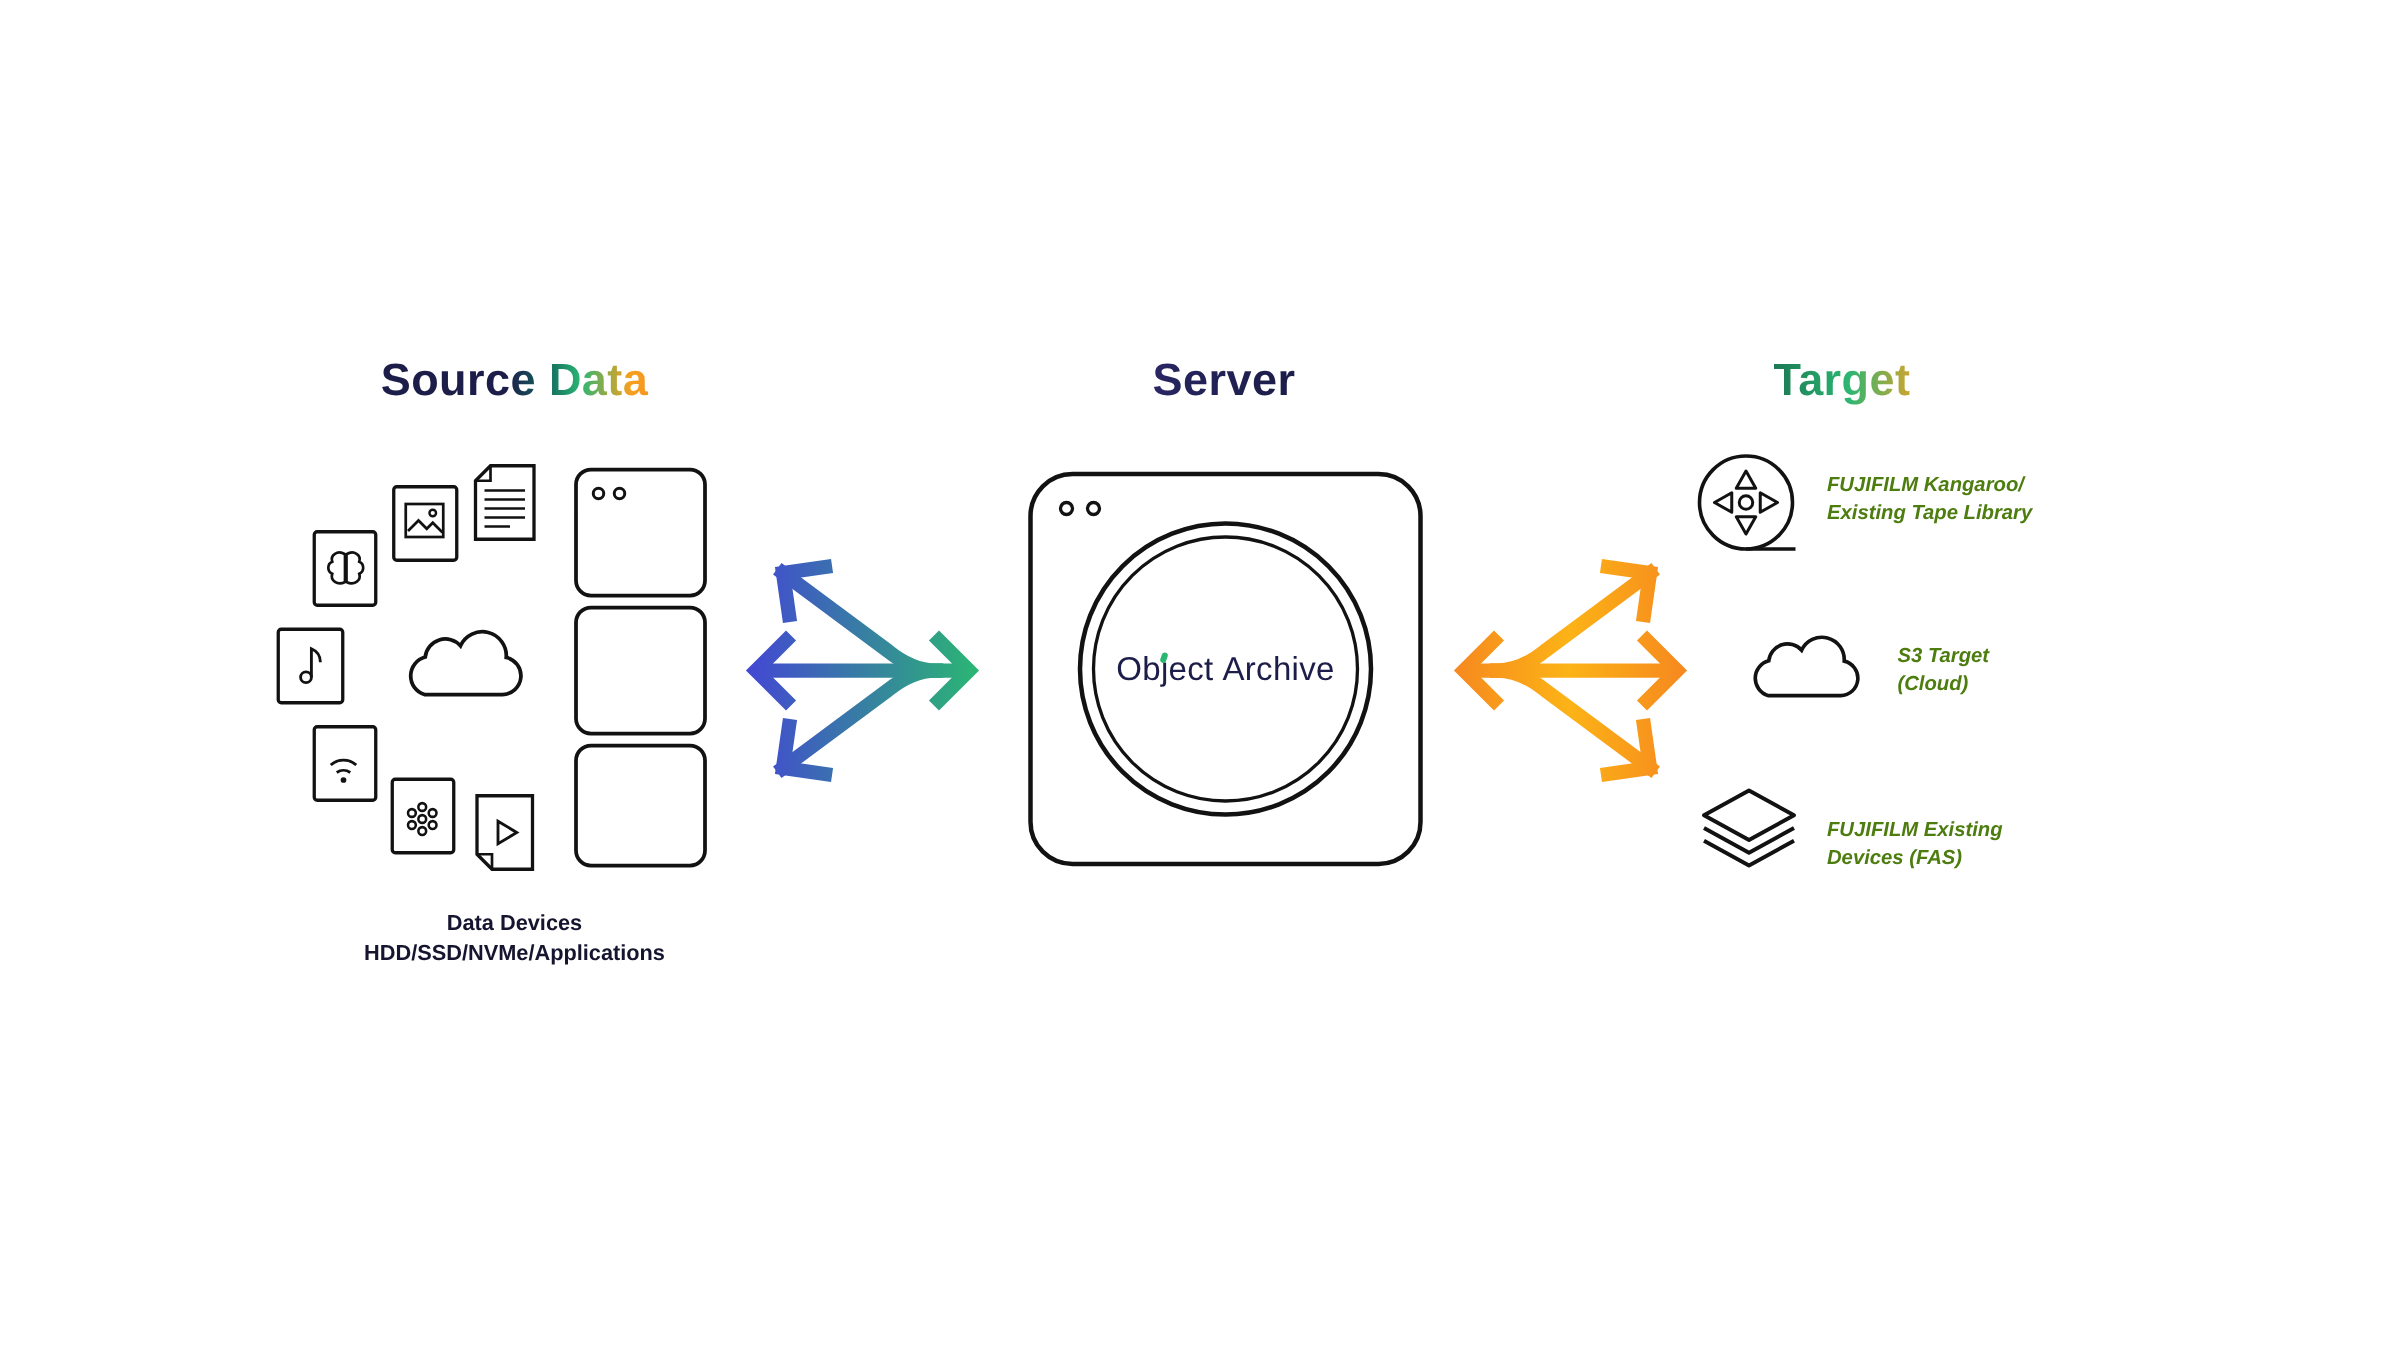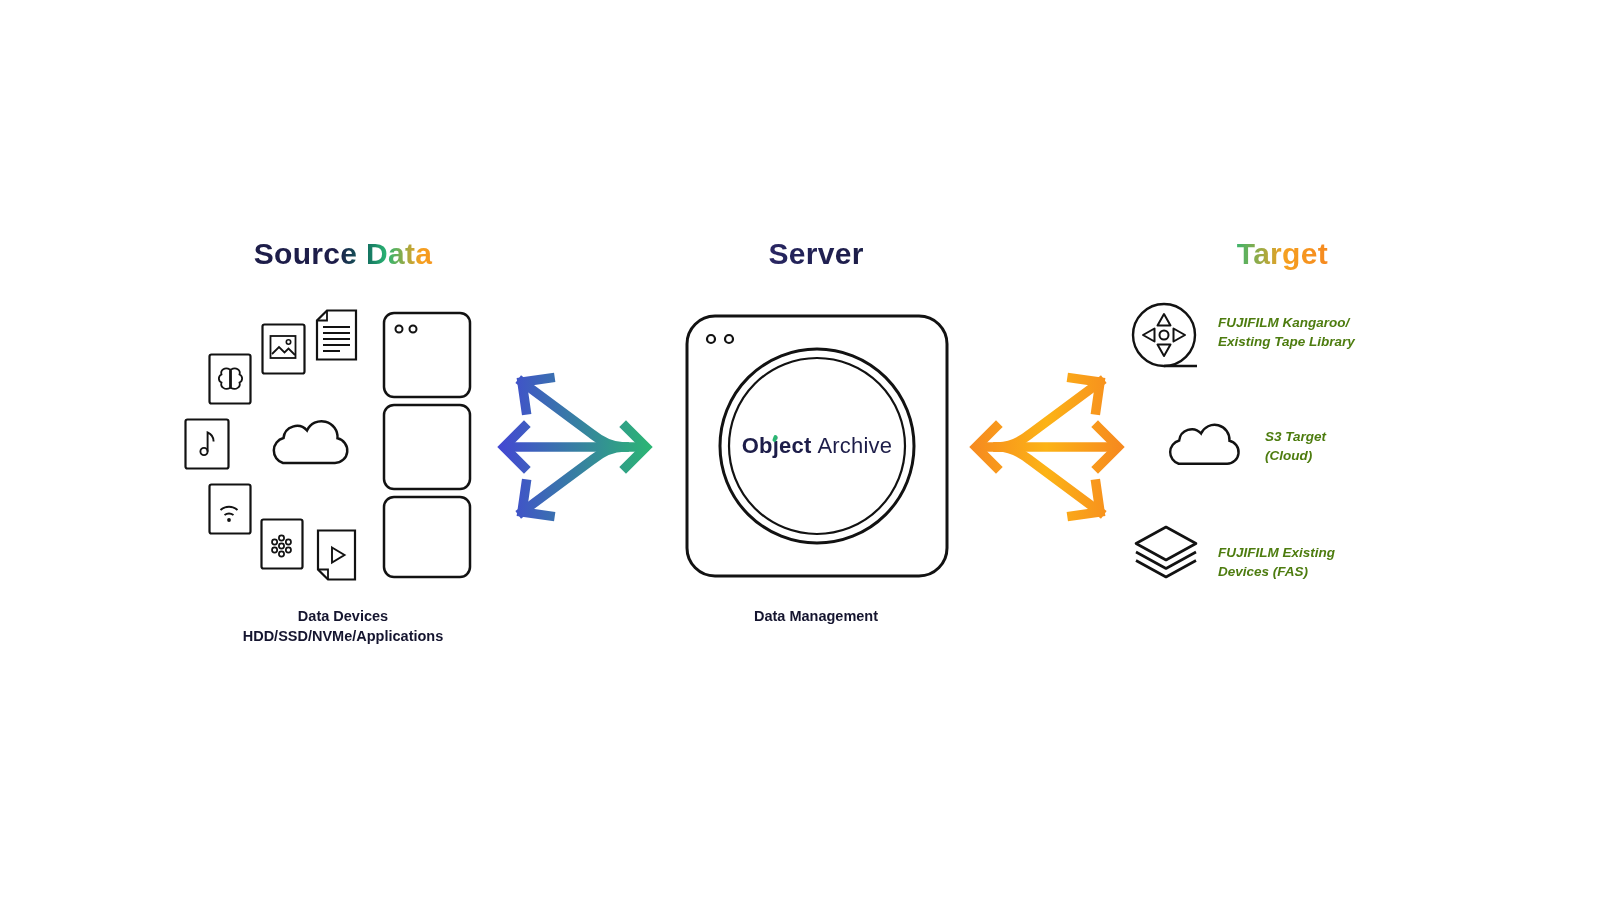--- a/index.html
+++ b/index.html
@@ -5,27 +5,27 @@
   html,body{margin:0;padding:0;background:#fff;}
   body{font-family:"Liberation Sans", sans-serif;}
   .canvas{position:relative;width:1601px;height:655px;background:#ffffff;overflow:hidden;}
   .abs{position:absolute;}
   svg{display:block;}
 
   .title{font-weight:700;font-size:30px;letter-spacing:.3px;text-align:center;
          color:transparent;-webkit-background-clip:text;background-clip:text;}
   .title-source{background-image:linear-gradient(90deg,#1d1d49 0%,#1d1d49 48%,#11695f 60%,#2bb673 70%,#f5a01f 85%,#f6891f 100%);}
   .title-server{background-image:linear-gradient(90deg,#45307f 0%,#24245c 35%,#1d1d49 70%,#173c4e 100%);}
-  .title-target{background-image:linear-gradient(90deg,#1e4b43 0%,#1d7f57 30%,#2bb673 52%,#f5a01f 78%,#f6891f 100%);text-align:right;}
+  .title-target{background-image:linear-gradient(90deg,#1e4b43 0%,#1d7f57 30%,#2bb673 52%,#f5a01f 78%,#f6891f 100%);}
 
   .caption{font-weight:700;font-size:14.5px;line-height:19.5px;color:#15152f;text-align:center;}
   .tlabel{font-weight:700;font-size:13.5px;line-height:18.5px;color:#4d7c0f;text-align:left;font-style:italic;}
 
   .logo{font-size:22px;line-height:24px;color:#1d1d49;text-align:center;letter-spacing:.2px;white-space:nowrap;}
-  .logo-bold{font-weight:700;}
+  .logo-bold{font-weight:400;}
   .logo-reg{font-weight:400;margin-left:6px;}
   .j-wrap{position:relative;display:inline-block;}
   .j-accent{position:absolute;left:.5px;top:1px;width:4px;height:7px;background:#2bb673;border-radius:2px;transform:rotate(20deg);}
 </style>
 </head>
 <body>
 
 <div class="canvas">
 
   <div class="abs title title-source" style="left:233px;top:237px;width:220px;">Source Data</div>
@@ -140,21 +140,20 @@
       <circle cx="133" cy="133" r="97" fill="none" stroke-width="3"></circle>
       <circle cx="133" cy="133" r="88" fill="none" stroke-width="2.2"></circle>
     </g>
   </svg>
 
   <div class="abs logo" style="left:684px;top:434px;width:266px;">
     <span class="logo-bold">Ob</span><span class="j-wrap logo-bold"><span class="j-accent"></span><span>j</span></span><span class="logo-bold">ect</span><span class="logo-reg">Archive</span>
   </div>
 
   <div class="abs caption" style="left:616px;top:607px;width:400px;">
-    <div>Data Management</div>
   </div>
 
   <svg class="abs" style="left:962px;top:363px;" width="168" height="168" viewBox="0 0 168 168">
     <defs>
       <linearGradient id="gradOR" x1="8" y1="0" x2="160" y2="0" gradientUnits="userSpaceOnUse">
         <stop offset="0" stop-color="#f6891f"></stop>
         <stop offset="0.5" stop-color="#fcb316"></stop>
         <stop offset="1" stop-color="#f6891f"></stop>
       </linearGradient>
     </defs>

